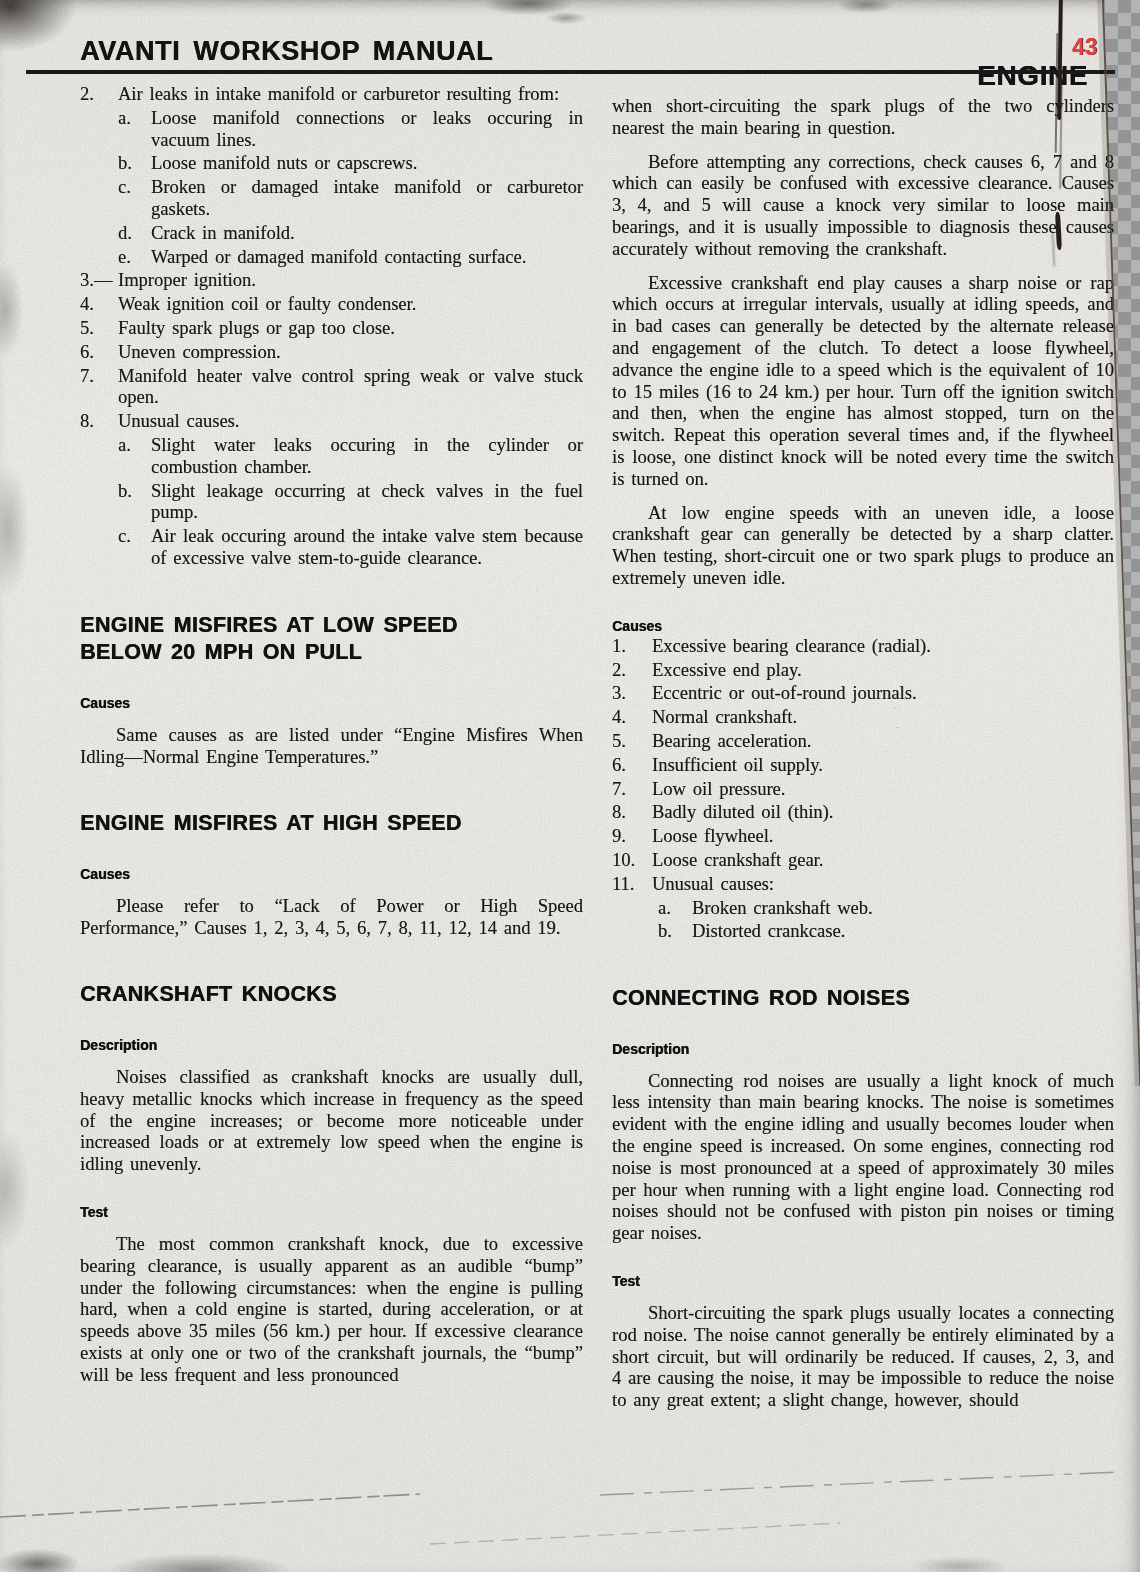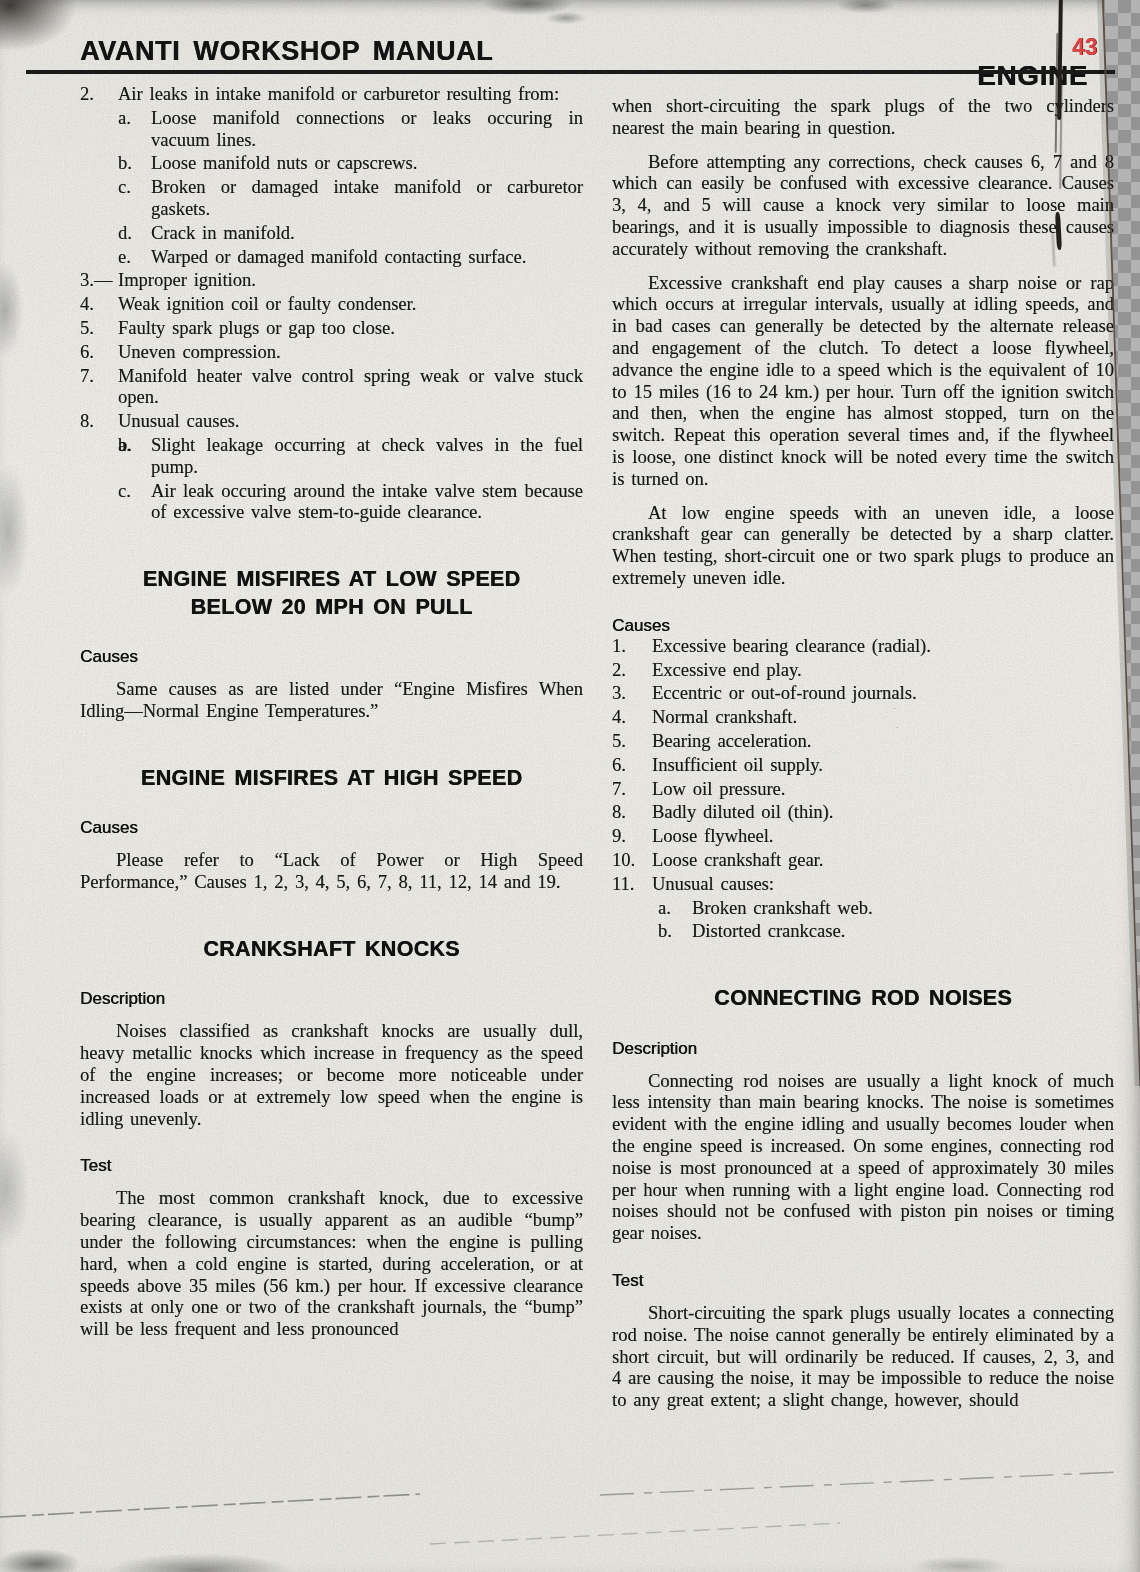--- a/index.html
+++ b/index.html
@@ -55,25 +55,25 @@
   }
   .header-rule{position:absolute;left:26px;top:70px;width:1089px;height:3.5px;background:#1b1b1b;z-index:4;}
   .col{position:absolute;top:84px;z-index:4;color:#181818;
     font-size:18.5px;line-height:21.8px;text-align:justify;word-spacing:.12em;
     text-shadow:.3px .2px .4px rgba(25,25,25,.45);}
   .col-left{left:80px;width:503px;}
   .col-right{left:612px;width:502px;}
   h2.section-heading{
     font-family:"Liberation Sans","DejaVu Sans",sans-serif;font-weight:bold;
     font-size:21.5px;line-height:27.5px;letter-spacing:.3px;word-spacing:3px;color:#121212;
-    margin:42px 0 0 0;text-align:center;white-space:pre-line;text-shadow:.5px 0 0 #121212;
+    margin:42px 0 0 0;text-align:left;white-space:pre-line;text-shadow:.5px 0 0 #121212;
   }
   h3.subheading{
-    font-family:"Liberation Sans","DejaVu Sans",sans-serif;font-weight:normal;
-    font-size:17px;line-height:20px;color:#121212;margin:26px 0 0 0;text-align:left;
+    font-family:"Liberation Sans","DejaVu Sans",sans-serif;font-weight:bold;
+    font-size:14px;line-height:20px;color:#121212;margin:26px 0 0 0;text-align:left;
     text-shadow:.5px 0 0 #121212;
   }
   p.para{margin:12px 0 0 0;text-indent:36px;}
   p.para.no-indent{text-indent:0;}
   .list{margin:0;}
   .li{position:relative;padding-left:38px;margin:0 0 2px 0;}
   .li .marker{position:absolute;left:0;top:0;}
   .li.sub{margin-left:38px;padding-left:33px;}
   .col-right .li{padding-left:40px;}
   .col-right .li.sub{margin-left:46px;padding-left:34px;}
@@ -125,21 +125,21 @@
       <div class="li sub"><span class="marker">b.</span><span class="txt">Loose manifold nuts or capscrews.</span></div>
       <div class="li sub"><span class="marker">c.</span><span class="txt">Broken or damaged intake manifold or carburetor gaskets.</span></div>
       <div class="li sub"><span class="marker">d.</span><span class="txt">Crack in manifold.</span></div>
       <div class="li sub"><span class="marker">e.</span><span class="txt">Warped or damaged manifold contacting surface.</span></div>
       <div class="li"><span class="marker">3.—</span><span class="txt">Improper ignition.</span></div>
       <div class="li"><span class="marker">4.</span><span class="txt">Weak ignition coil or faulty condenser.</span></div>
       <div class="li"><span class="marker">5.</span><span class="txt">Faulty spark plugs or gap too close.</span></div>
       <div class="li"><span class="marker">6.</span><span class="txt">Uneven compression.</span></div>
       <div class="li"><span class="marker">7.</span><span class="txt">Manifold heater valve control spring weak or valve stuck open.</span></div>
       <div class="li"><span class="marker">8.</span><span class="txt">Unusual causes.</span></div>
-      <div class="li sub"><span class="marker">a.</span></div>
+      <div class="li sub"><span class="marker">a.</span><span class="txt">Slight water leaks occuring in the cylinder or combustion chamber.</span></div>
       <div class="li sub"><span class="marker">b.</span><span class="txt">Slight leakage occurring at check valves in the fuel pump.</span></div>
       <div class="li sub"><span class="marker">c.</span><span class="txt">Air leak occuring around the intake valve stem because of excessive valve stem-to-guide clearance.</span></div>
     </div>
     <h2 class="section-heading">ENGINE MISFIRES AT LOW SPEED
 BELOW 20 MPH ON PULL</h2>
     <h3 class="subheading">Causes</h3>
     <p class="para">Same causes as are listed under “Engine Misfires When Idling—Normal Engine Temperatures.”</p>
     <h2 class="section-heading">ENGINE MISFIRES AT HIGH SPEED</h2>
     <h3 class="subheading">Causes</h3>
     <p class="para">Please refer to “Lack of Power or High Speed Performance,” Causes 1, 2, 3, 4, 5, 6, 7, 8, 11, 12, 14 and 19.</p>

